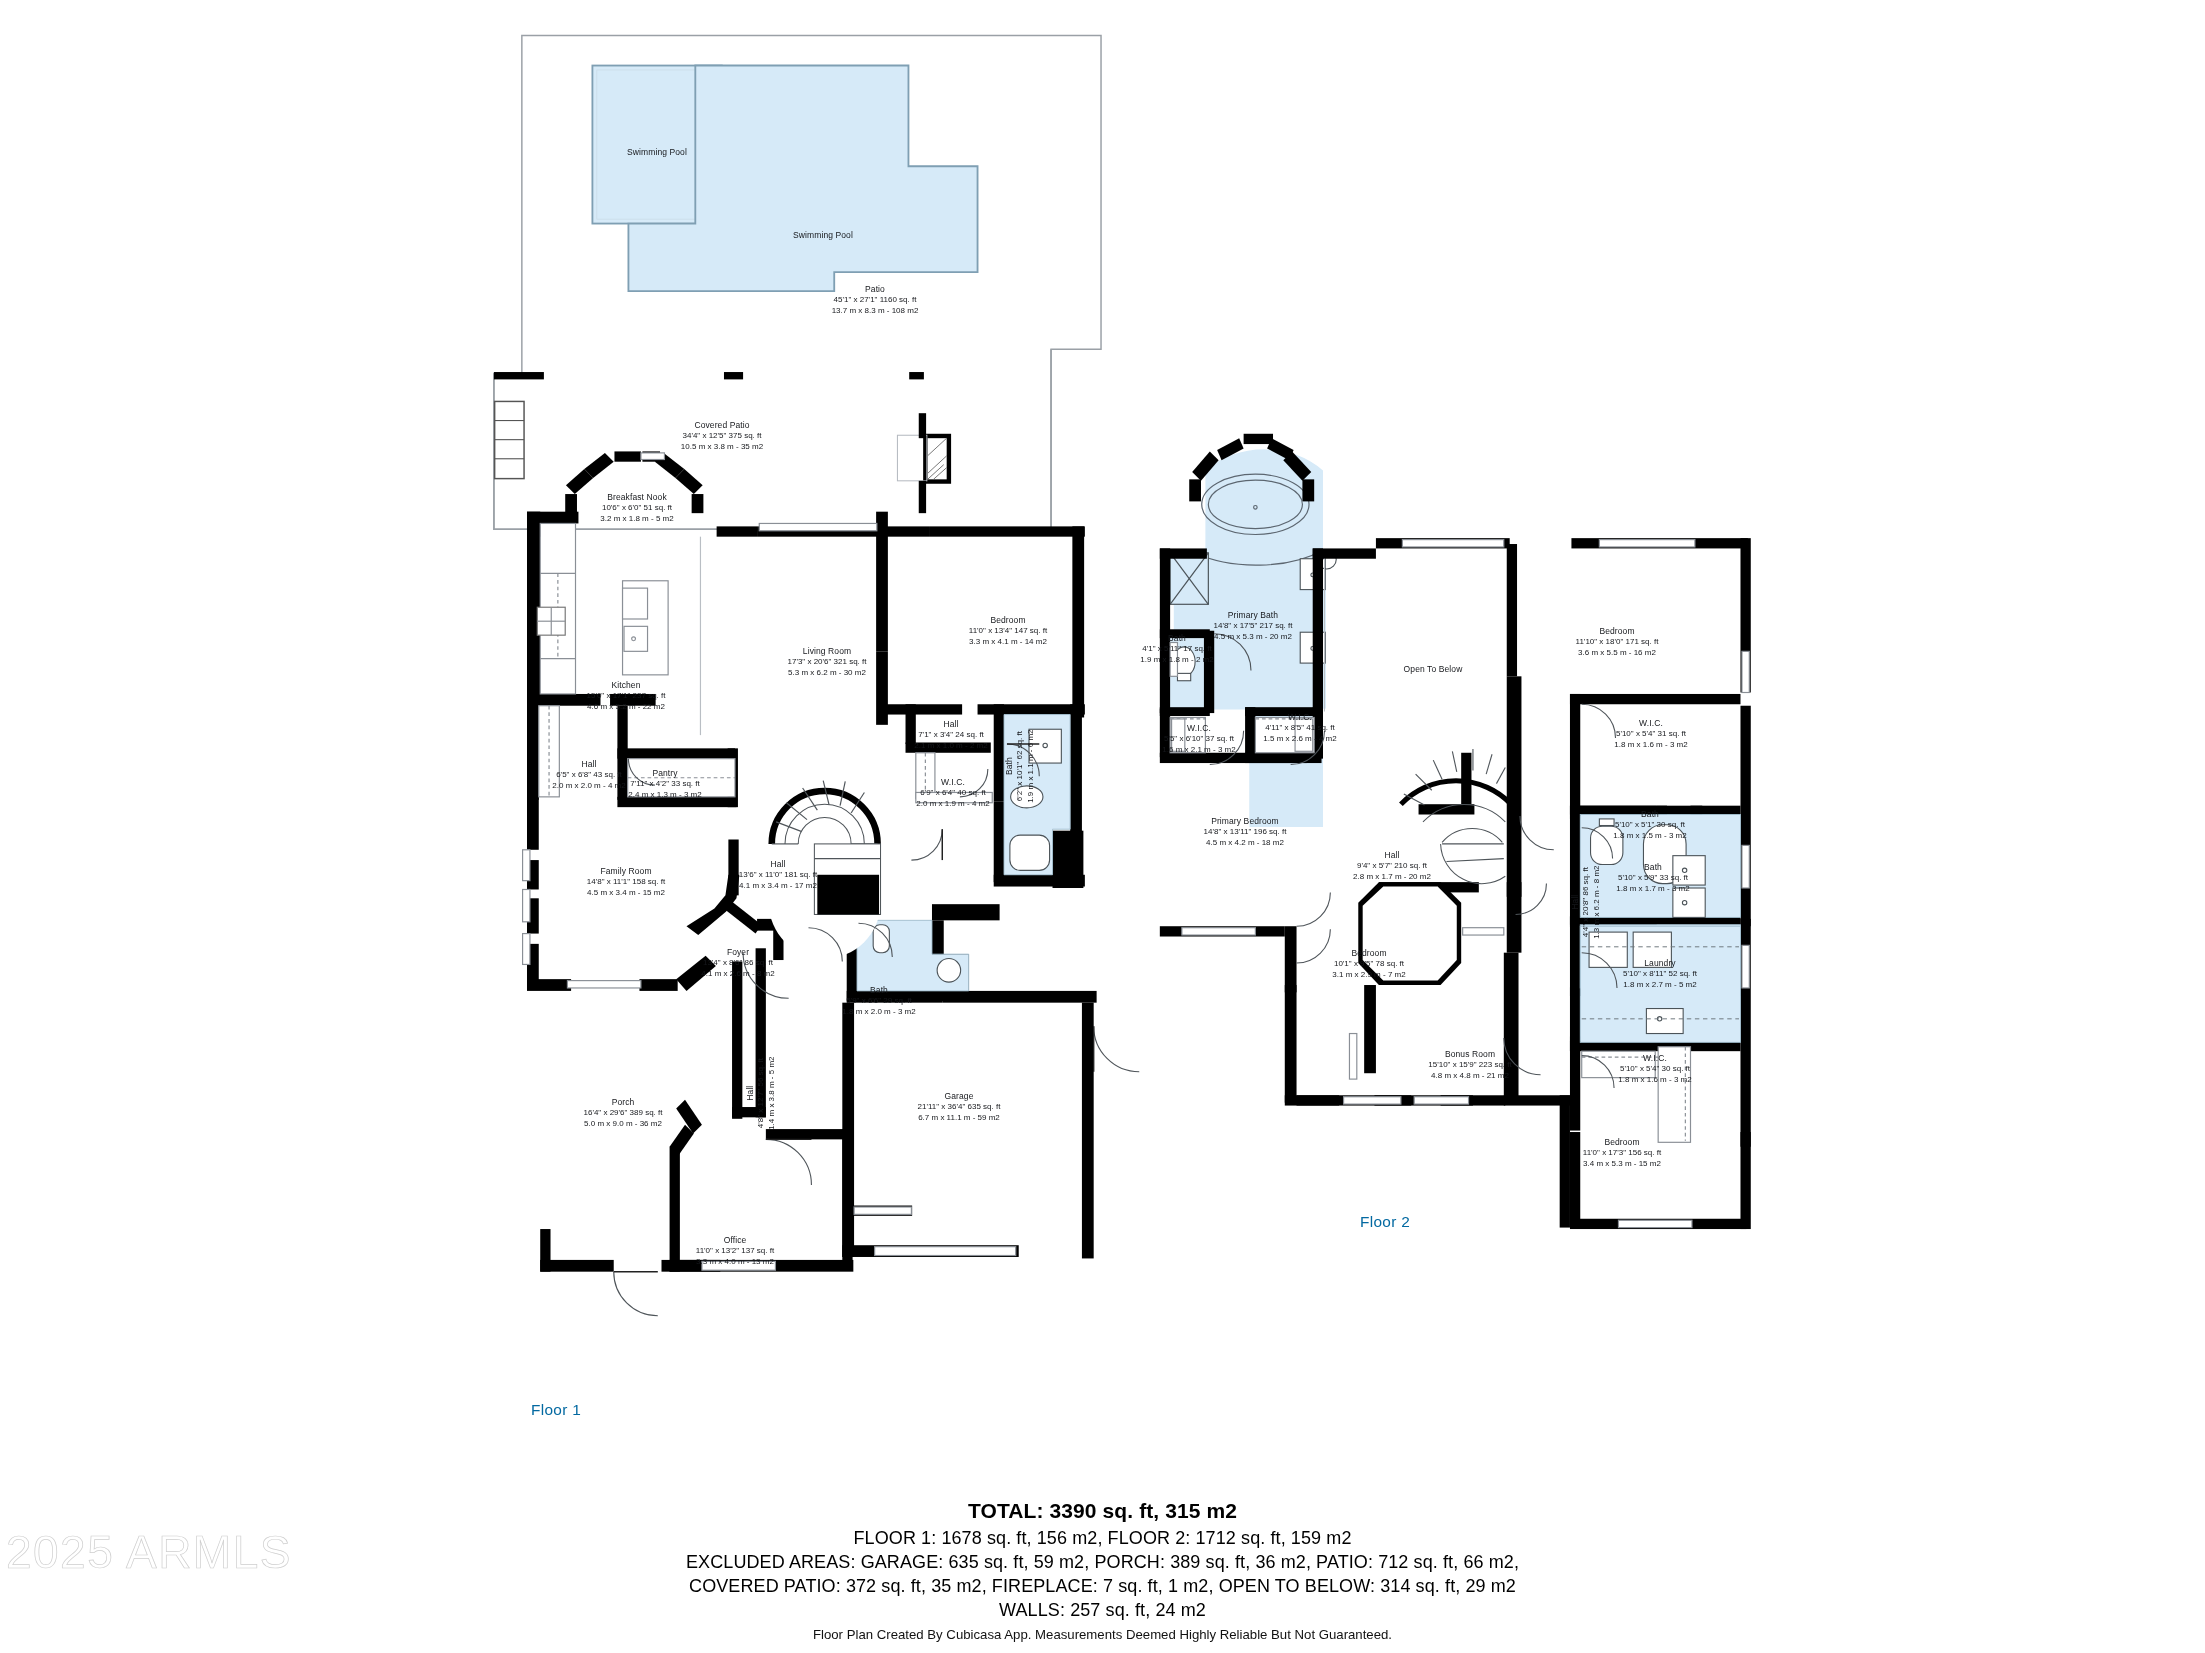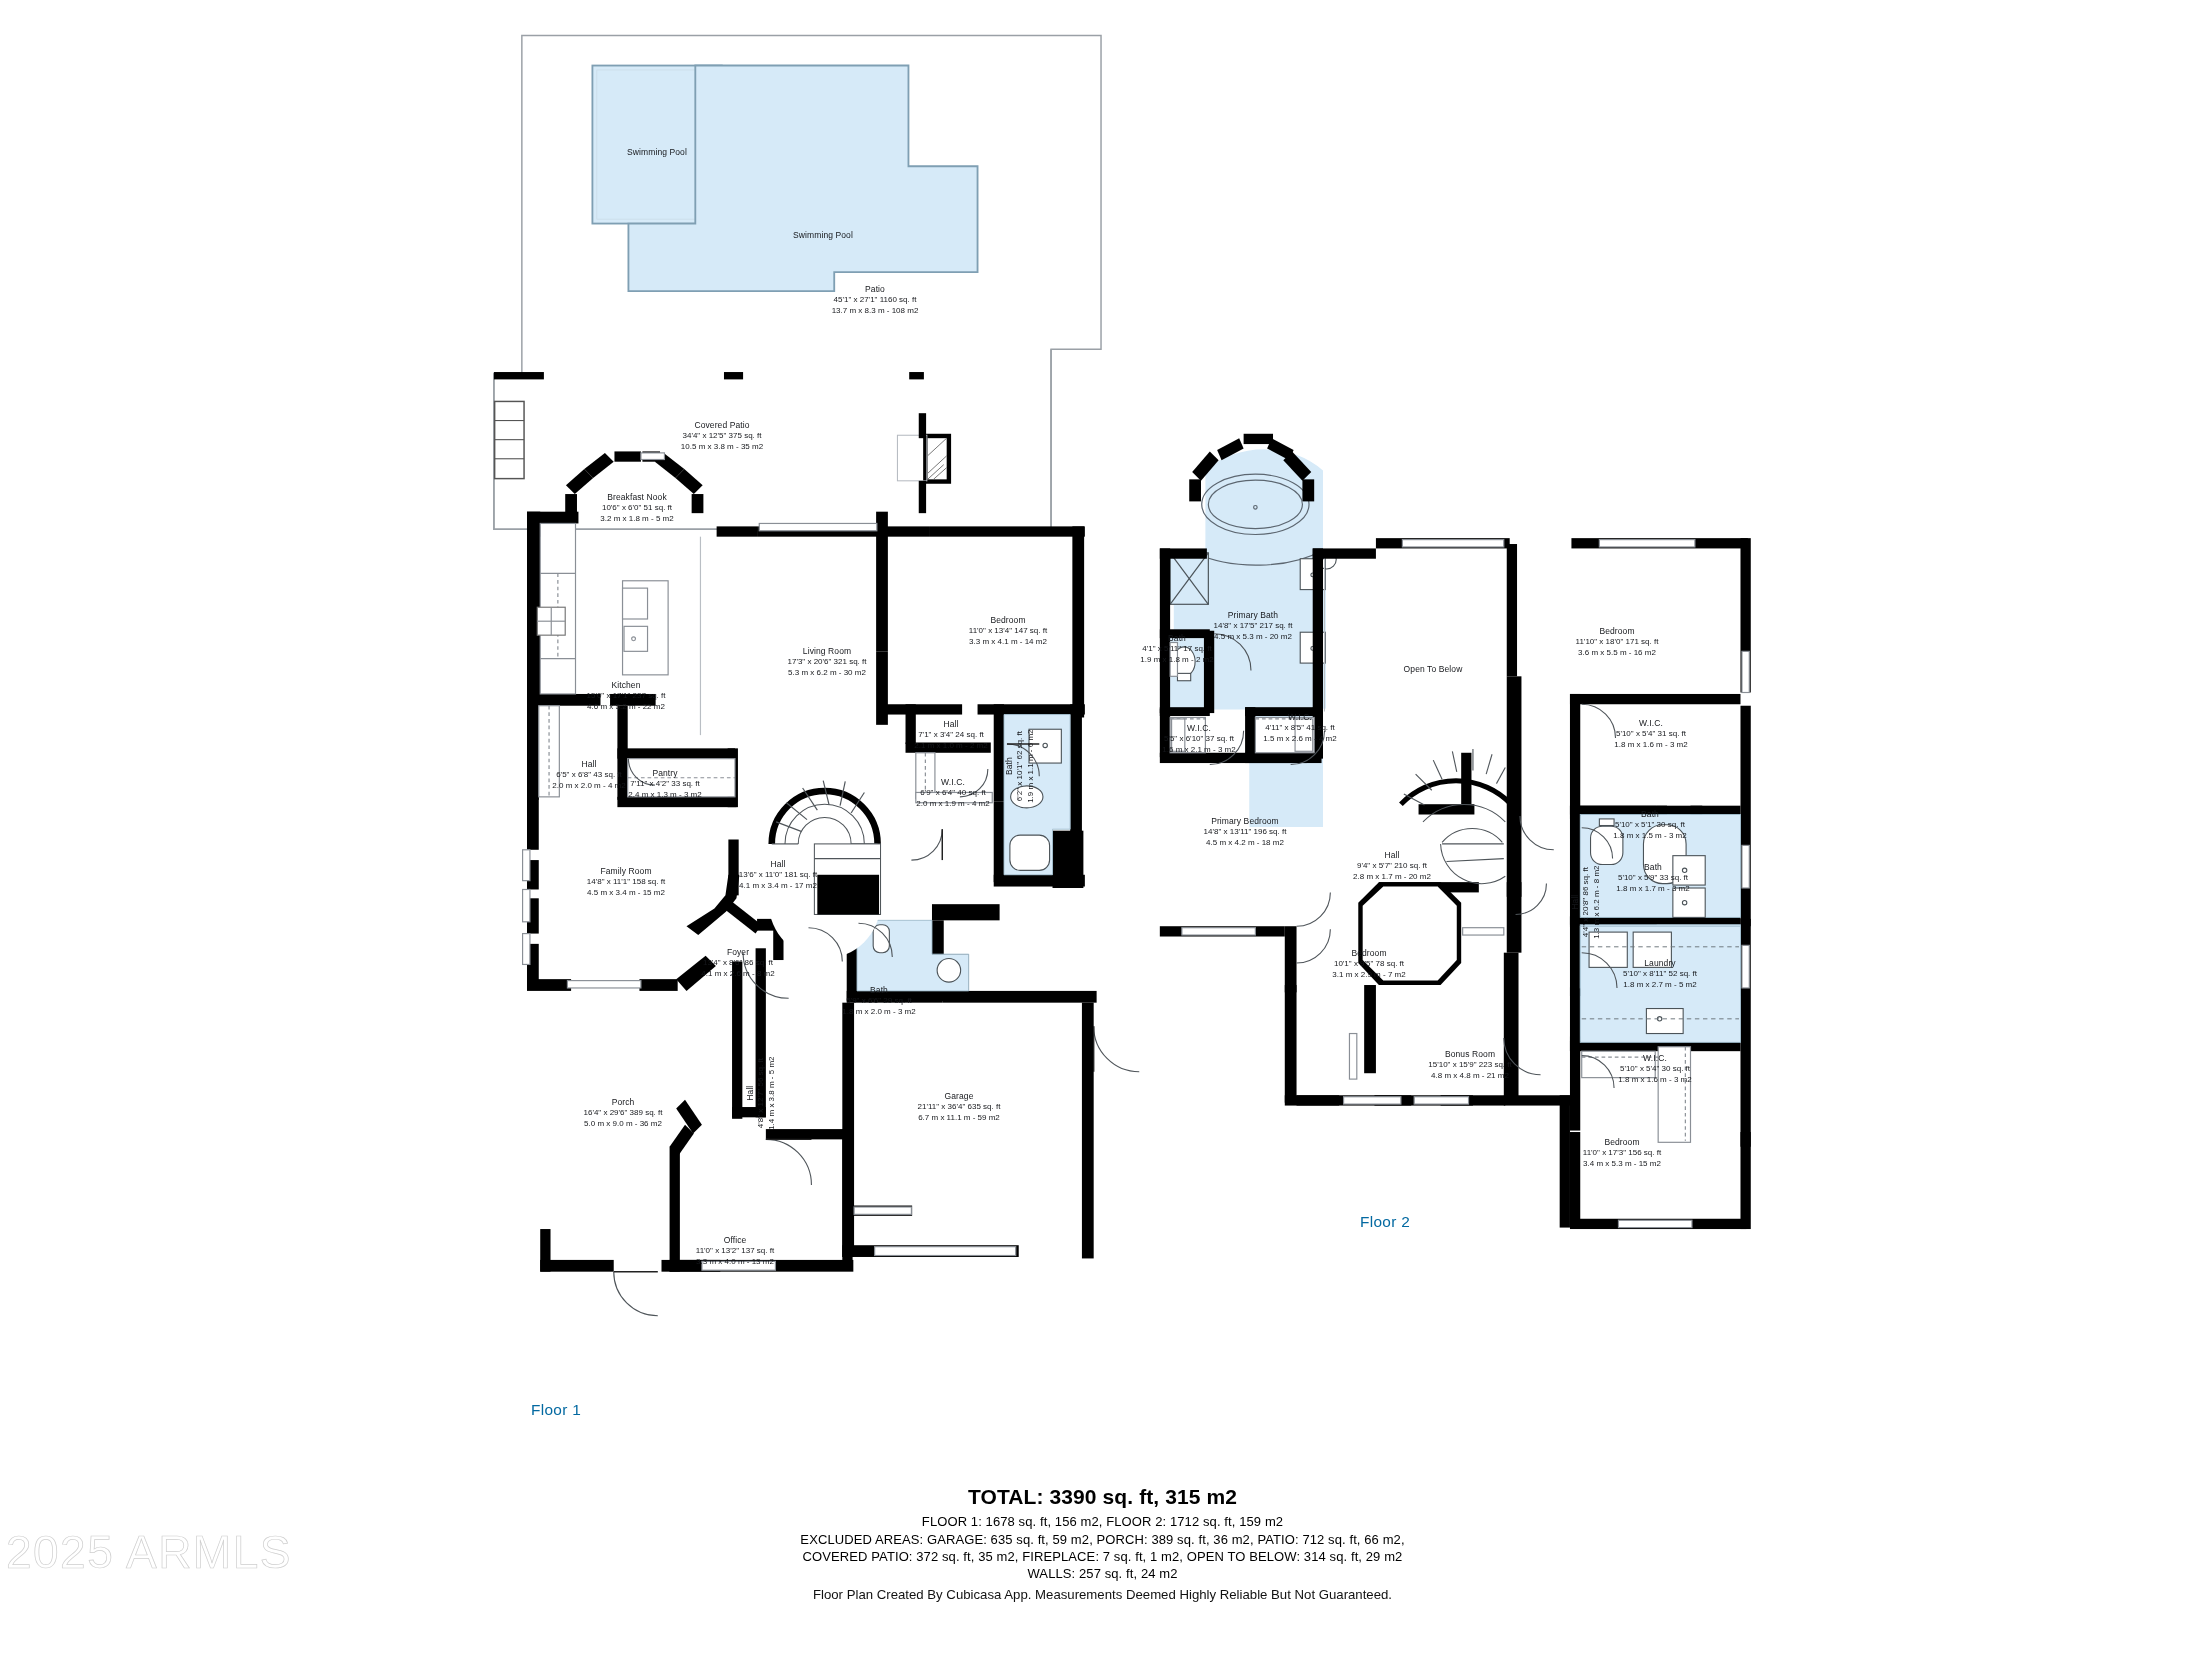--- a/index.html
+++ b/index.html
@@ -13,22 +13,22 @@
   .lbl .nm{font-size:8.5px;display:block;letter-spacing:0.1px;}
   .lbl .d1{font-size:8px;display:block;}
   .lbl .d2{font-size:8px;display:block;}
 
   .lbl.vert{transform:translateX(-50%) rotate(-90deg);transform-origin:center center;}
 
   .floorname{position:absolute;font-size:15.4px;color:#0369a1;letter-spacing:0.3px;}
 
   
   #footer{position:absolute;left:0;top:1485px;width:2205px;text-align:center;color:#000;}
-  #footer .tot{font-size:21px;font-weight:bold;letter-spacing:0.1px;margin-bottom:4.4px;}
-  #footer .ln{font-size:13px;letter-spacing:0.1px;line-height:1.33;}
+  #footer .tot{font-size:21px;font-weight:bold;letter-spacing:0.1px;margin-bottom:4.4px;margin-top:14px;}
+  #footer .ln{font-size:18px;letter-spacing:0.1px;line-height:1.33;}
   #footer .credit{font-size:13.2px;margin-top:4px;color:#111;}
 
   #watermark{position:absolute;left:5.9px;top:1525px;font-size:46px;letter-spacing:1.5px;
     color:transparent;-webkit-text-stroke:0.7px #cfcfcf;
     font-family:Liberation Sans, sans-serif;user-select:none;}
 
   svg{display:block;}
 </style>
 </head>
 <body>

